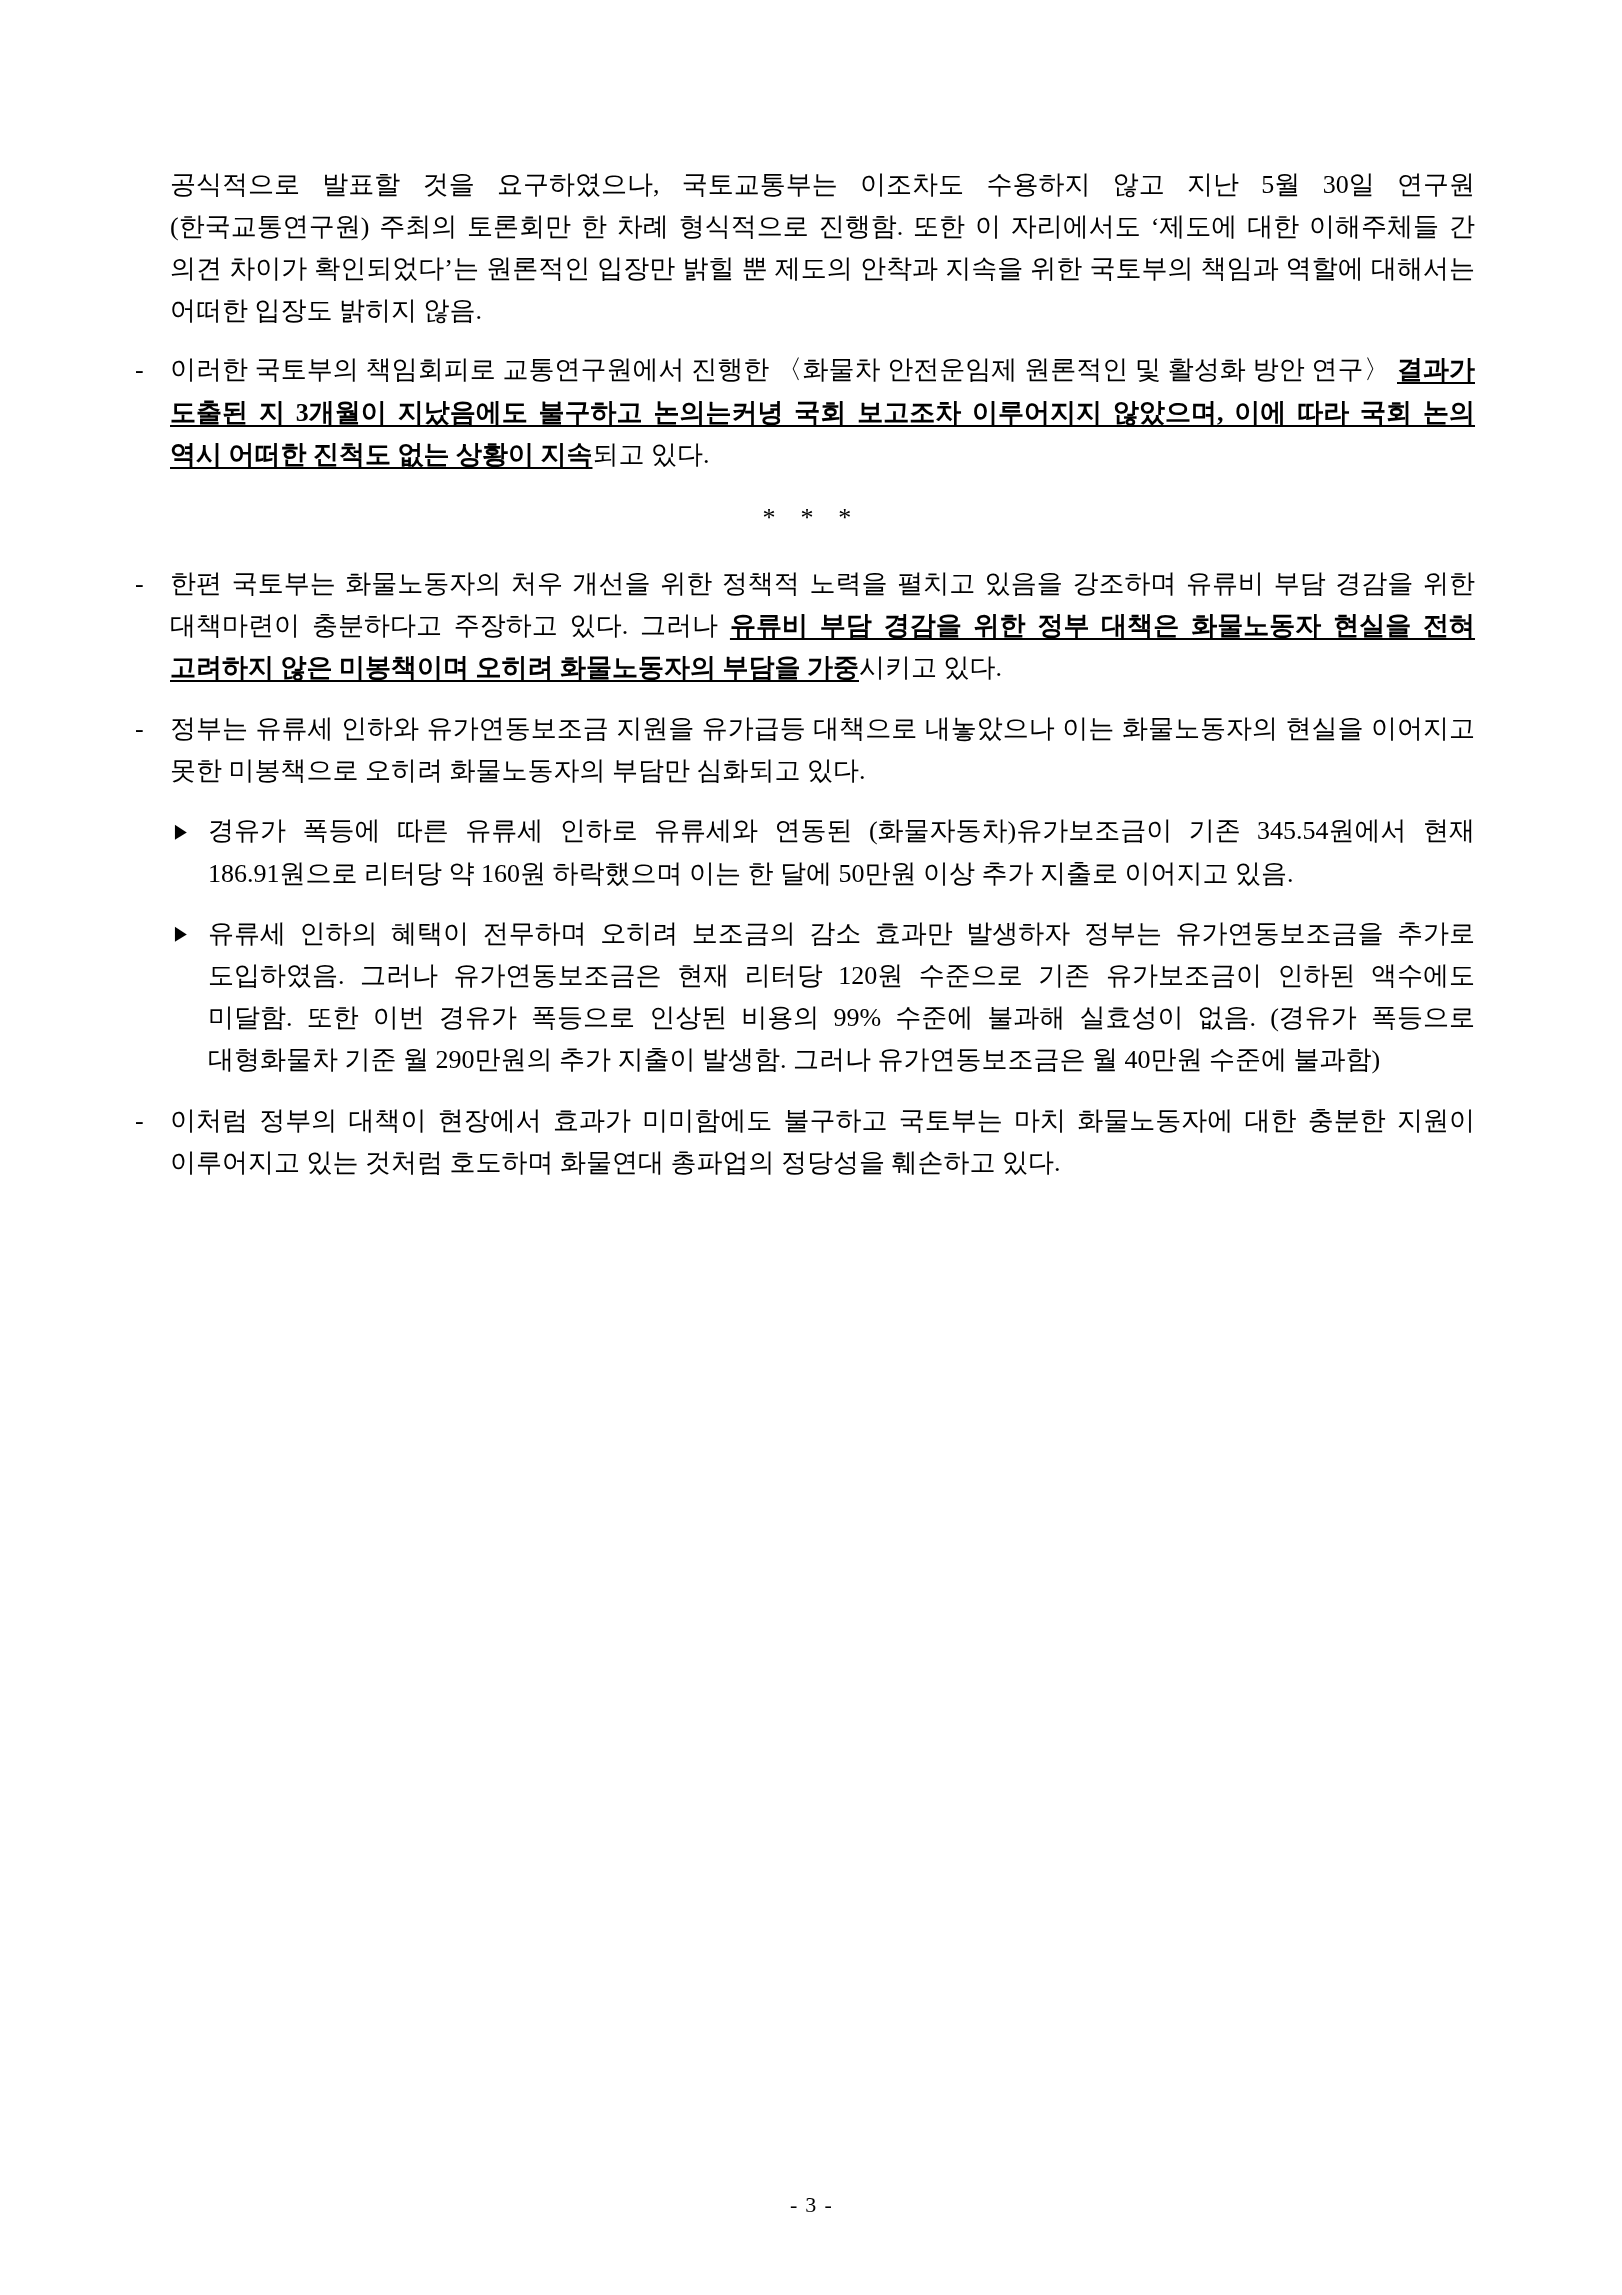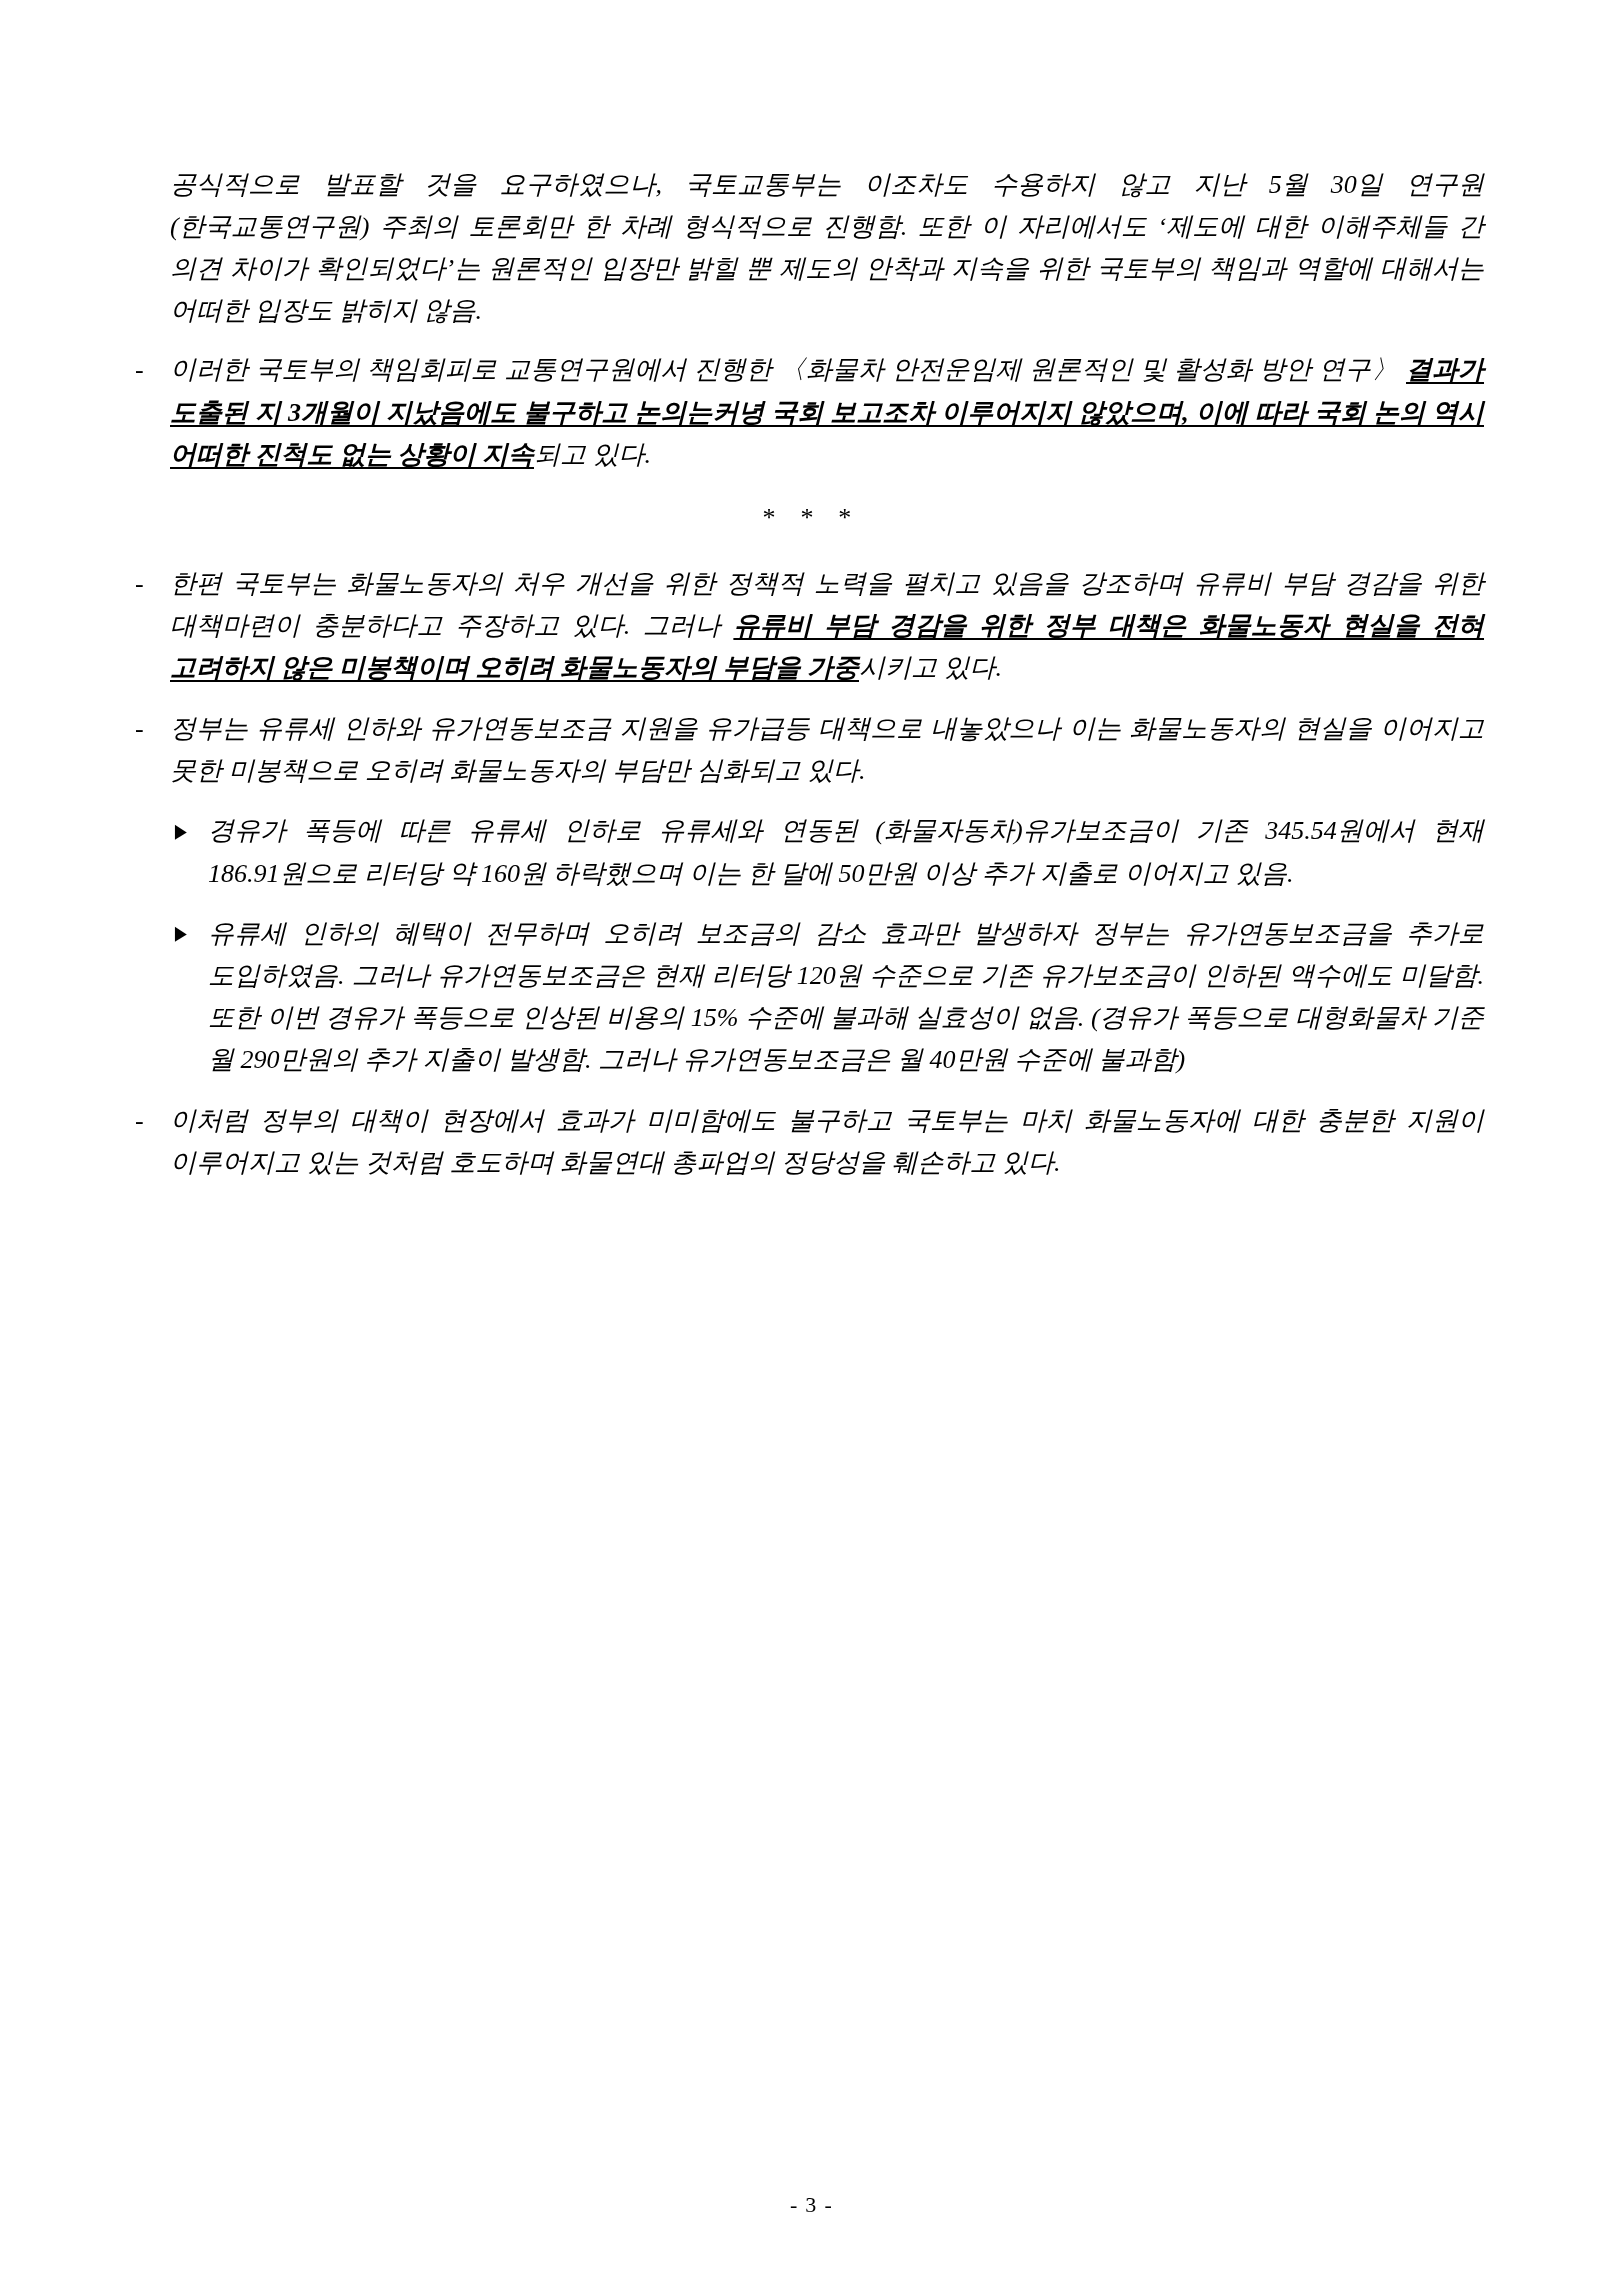--- a/index.html
+++ b/index.html
@@ -26,23 +26,22 @@
     width: 1361px;
     margin: 0 auto;
   }
 
   
   .para {
     font-size: 26px;
     line-height: 1.62;
     text-align: justify;
     text-justify: inter-word;
-    margin: 0 8px 17px 0;
+    margin: 0 17px 17px 0;
     word-break: keep-all;
-    font-style: italic;
   }
 
   
   .block-plain {
     padding-left: 39px;
   }
 
   
   .block-dash {
     position: relative;
@@ -119,21 +118,21 @@
       <p class="para">정부는 유류세 인하와 유가연동보조금 지원을 유가급등 대책으로 내놓았으나 이는 화물노동자의 현실을 이어지고 못한 미봉책으로 오히려 화물노동자의 부담만 심화되고 있다.</p>
     </div>
 
     <div class="block-tri">
       <span class="marker">▶</span>
       <p class="para">경유가 폭등에 따른 유류세 인하로 유류세와 연동된 (화물자동차)유가보조금이 기존 345.54원에서 현재 186.91원으로 리터당 약 160원 하락했으며 이는 한 달에 50만원 이상 추가 지출로 이어지고 있음.</p>
     </div>
 
     <div class="block-tri">
       <span class="marker">▶</span>
-      <p class="para">유류세 인하의 혜택이 전무하며 오히려 보조금의 감소 효과만 발생하자 정부는 유가연동보조금을 추가로 도입하였음. 그러나 유가연동보조금은 현재 리터당 120원 수준으로 기존 유가보조금이 인하된 액수에도 미달함. 또한 이번 경유가 폭등으로 인상된 비용의 15% 수준에 불과해 실효성이 없음. (경유가 폭등으로 대형화물차 기준 월 290만원의 추가 지출이 발생함. 그러나 유가연동보조금은 월 40만원 수준에 불과함)</p>
+      <p class="para">유류세 인하의 혜택이 전무하며 오히려 보조금의 감소 효과만 발생하자 정부는 유가연동보조금을 추가로 도입하였음. 그러나 유가연동보조금은 현재 리터당 120원 수준으로 기존 유가보조금이 인하된 액수에도 미달함. 또한 이번 경유가 폭등으로 인상된 비용의 99% 수준에 불과해 실효성이 없음. (경유가 폭등으로 대형화물차 기준 월 290만원의 추가 지출이 발생함. 그러나 유가연동보조금은 월 40만원 수준에 불과함)</p>
     </div>
 
     <div class="block-dash">
       <span class="marker">-</span>
       <p class="para">이처럼 정부의 대책이 현장에서 효과가 미미함에도 불구하고 국토부는 마치 화물노동자에 대한 충분한 지원이 이루어지고 있는 것처럼 호도하며 화물연대 총파업의 정당성을 훼손하고 있다.</p>
     </div>
 
   </div>
 
   <div class="footer">- 3 -</div>

